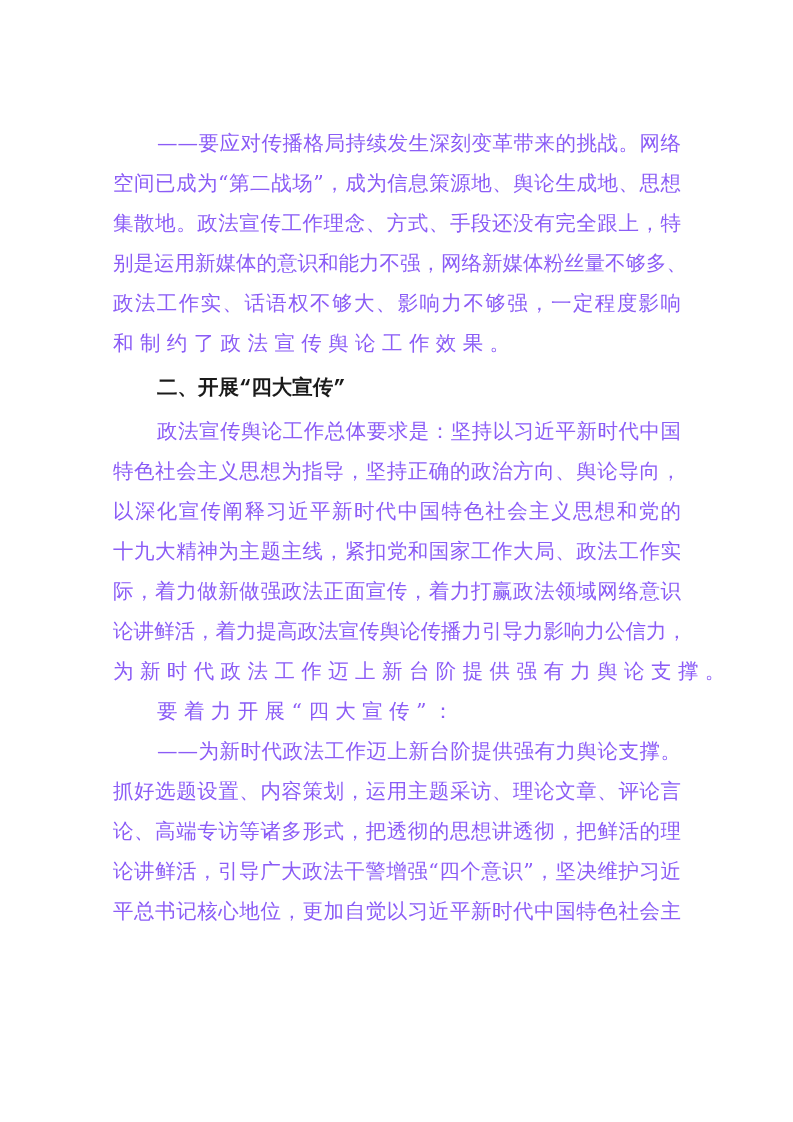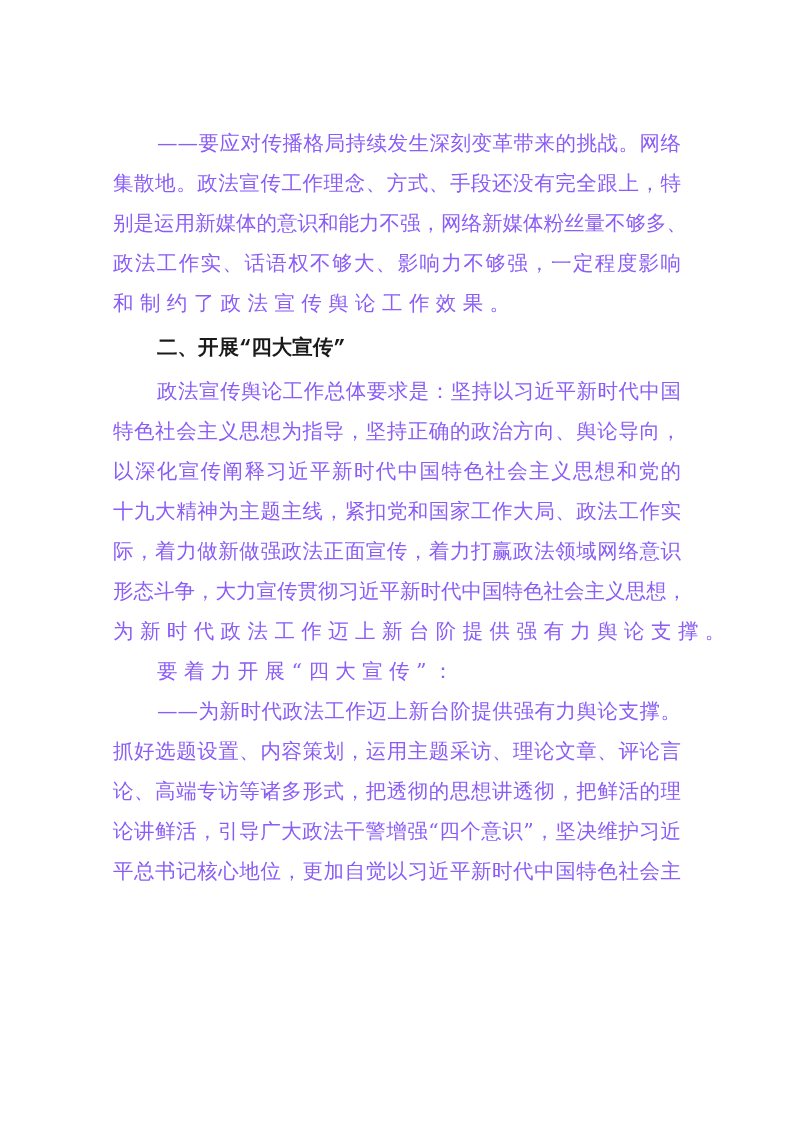--- a/index.html
+++ b/index.html
@@ -50,33 +50,34 @@
       text-align: left;
       text-align-last: left;
       letter-spacing: 6.4px;
     }
   </style>
 </head>
 <body>
 
 <div class="page">
   <div class="line indent justify">——要应对传播格局持续发生深刻变革带来的挑战。网络</div>
+  <div class="line justify">空间已成为“第二战场”，成为信息策源地、舆论生成地、思想</div>
   <div class="line justify">集散地。政法宣传工作理念、方式、手段还没有完全跟上，特</div>
   <div class="line justify">别是运用新媒体的意识和能力不强，网络新媒体粉丝量不够多、</div>
   <div class="line justify">政法工作实、话语权不够大、影响力不够强，一定程度影响</div>
   <div class="line last">和制约了政法宣传舆论工作效果。</div>
 
   <div class="line heading">二、开展“四大宣传”</div>
 
   <div class="line indent justify">政法宣传舆论工作总体要求是：坚持以习近平新时代中国</div>
   <div class="line justify">特色社会主义思想为指导，坚持正确的政治方向、舆论导向，</div>
   <div class="line justify">以深化宣传阐释习近平新时代中国特色社会主义思想和党的</div>
   <div class="line justify">十九大精神为主题主线，紧扣党和国家工作大局、政法工作实</div>
   <div class="line justify">际，着力做新做强政法正面宣传，着力打赢政法领域网络意识</div>
-  <div class="line justify">形态斗争，大力宣传贯彻习近平新时代中国特色社会主义思想，</div>
+  <div class="line justify">论讲鲜活，着力提高政法宣传舆论传播力引导力影响力公信力，</div>
   <div class="line last">为新时代政法工作迈上新台阶提供强有力舆论支撑。</div>
   <div class="line indent last">要着力开展“四大宣传”：</div>
   <div class="line indent justify">——为新时代政法工作迈上新台阶提供强有力舆论支撑。</div>
   <div class="line justify">抓好选题设置、内容策划，运用主题采访、理论文章、评论言</div>
   <div class="line justify">论、高端专访等诸多形式，把透彻的思想讲透彻，把鲜活的理</div>
   <div class="line justify">论讲鲜活，引导广大政法干警增强“四个意识”，坚决维护习近</div>
   <div class="line justify">平总书记核心地位，更加自觉以习近平新时代中国特色社会主</div>
 </div>
 
 </body></html>

